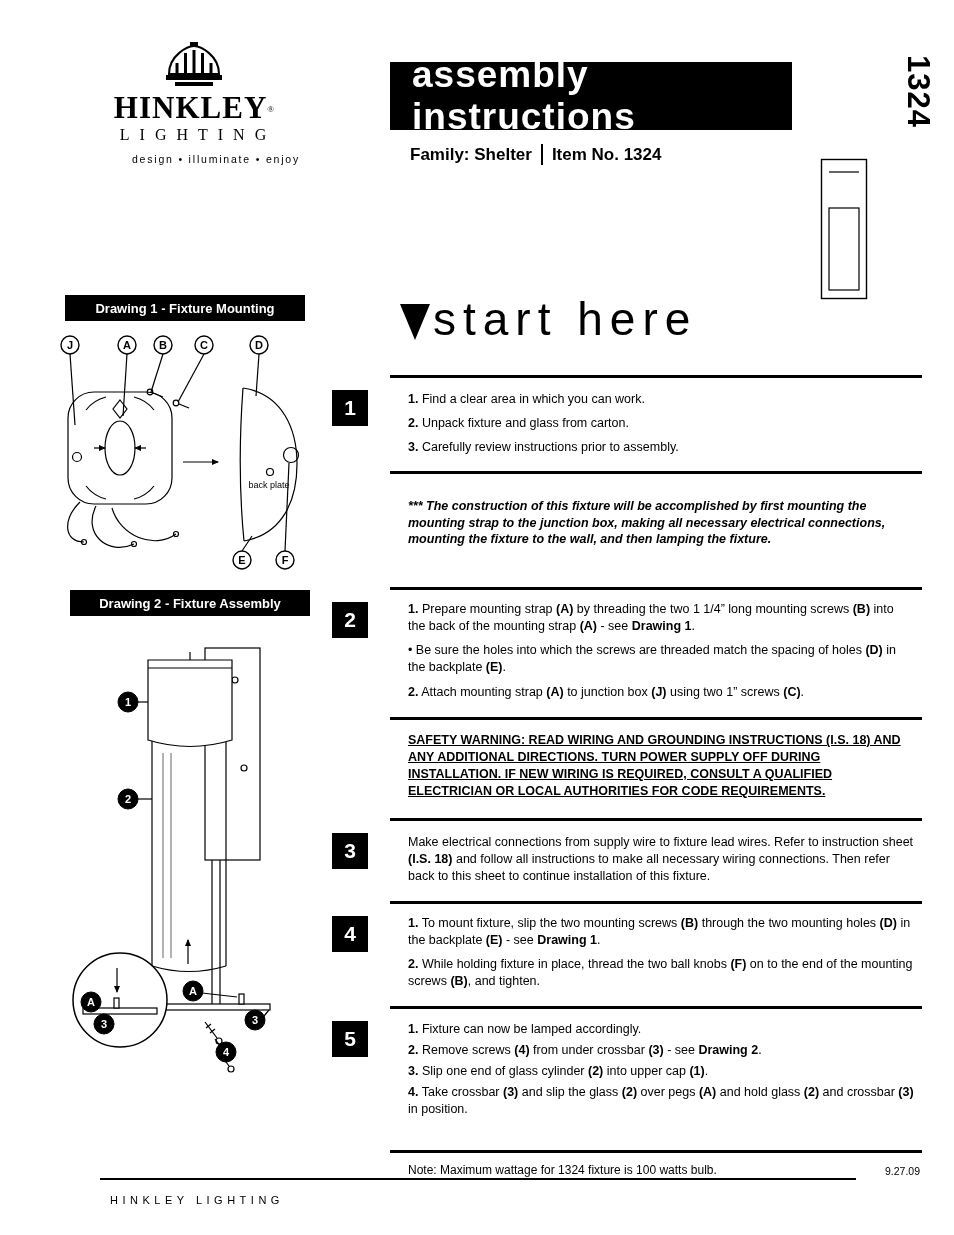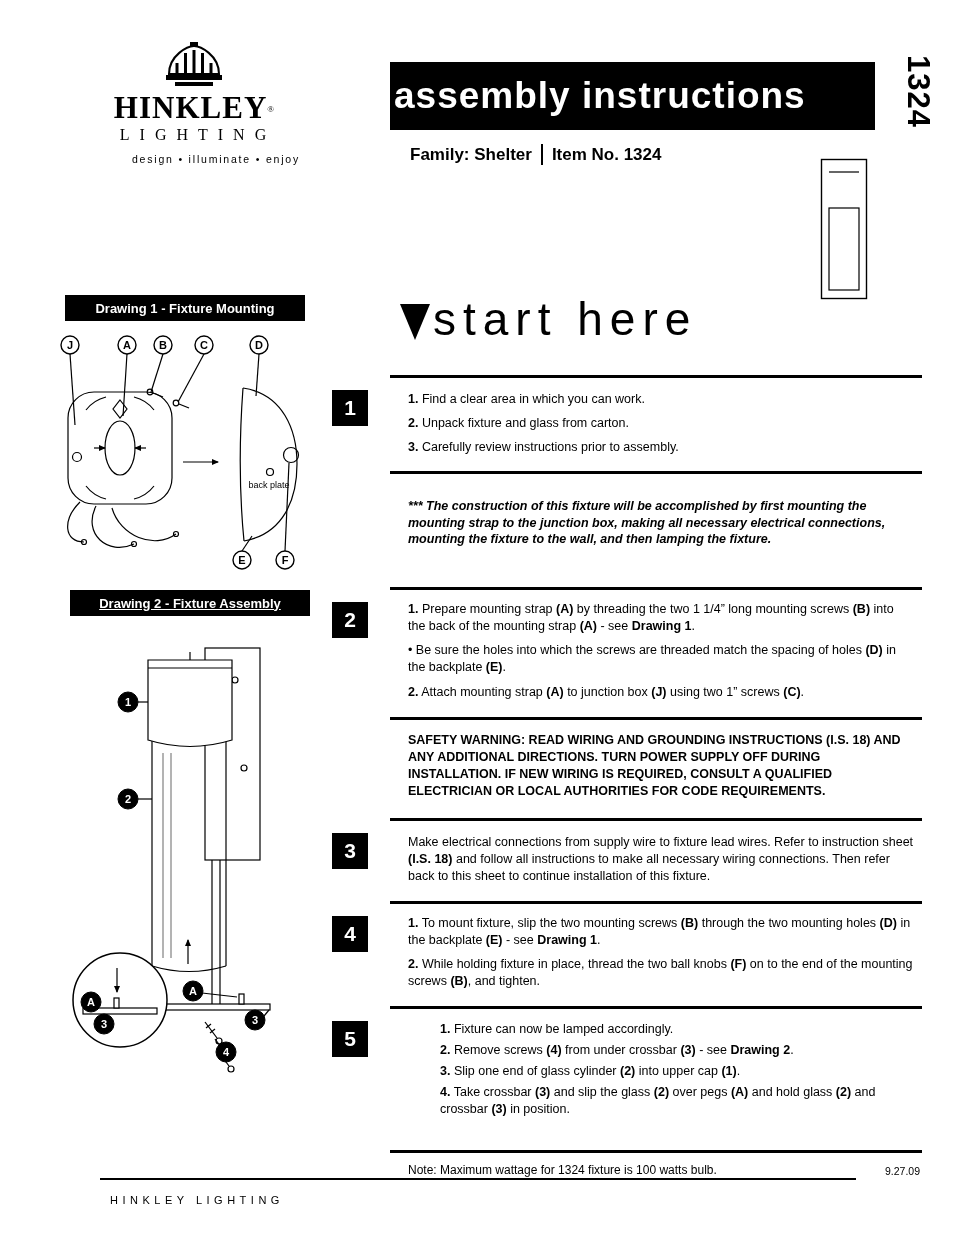--- a/index.html
+++ b/index.html
@@ -11,36 +11,36 @@
 
   
   .logo { position:absolute; left:88px; top:42px; width:212px; text-align:center; }
   .logo-icon { display:block; margin:0 auto 2px; }
   .logo-brand { font-family:"Liberation Serif", serif; font-weight:bold; font-size:31px; letter-spacing:1px; line-height:1; }
   .logo-reg { font-size:9px; vertical-align:super; font-family:"Liberation Serif", serif; }
   .logo-sub { font-family:"Liberation Serif", serif; font-size:16px; letter-spacing:10px; margin-top:3px; margin-left:8px; }
   .logo-tagline { font-size:10.5px; letter-spacing:1.8px; margin-top:9px;text-align:right; }
 
   
-  .header-bar { position:absolute; left:390px; top:62px; width:485px; height:68px; background:#000; color:#fff; display:flex; align-items:center; padding-left:4px; }
+  .header-bar { position:absolute; left:390px; top:62px; width:402px; height:68px; background:#000; color:#fff; display:flex; align-items:center; padding-left:22px; }
   .header-title { font-size:37px; font-weight:bold; letter-spacing:1px; }
   .family-line { position:absolute; left:410px; top:144px; font-size:17px; font-weight:bold; display:flex; align-items:center; gap:9px; }
   .family-divider { width:2px; height:21px; background:#000; }
   .vertical-code { position:absolute; left:936px; top:55px; font-size:31px; font-weight:bold; letter-spacing:1px; transform:rotate(90deg); transform-origin:left top; white-space:nowrap; }
   .thumb { position:absolute; left:820px; top:158px; }
 
   
   .start-here { position:absolute; left:400px; top:296px; display:flex; align-items:flex-start; gap:3px; }
   .start-arrow { width:0; height:0; border-left:15px solid transparent; border-right:15px solid transparent; border-top:36px solid #000; margin-top:8px; }
   .start-text { font-size:46px; letter-spacing:7px; line-height:1; }
 
   
   .d-banner { position:absolute; height:26px; background:#000; color:#fff; font-size:13px; font-weight:bold; display:flex; align-items:center; justify-content:center; }
   #banner1 { left:65px; top:295px; width:240px; }
-  #banner2 { left:70px; top:590px; width:240px;text-decoration:underline; }
+  #banner2 { left:70px; top:590px; width:240px; }
 
   
   .fig { position:absolute; }
   #fig1 { left:50px; top:330px; }
   #fig2 { left:55px; top:618px; }
   .ln { stroke:#000; fill:none; stroke-width:1.2px; }
   .lnf { stroke:#000; fill:#fff; stroke-width:1.2px; }
   .thin { stroke:#000; fill:none; stroke-width:0.6px; }
   .co circle { fill:#fff; stroke:#000; stroke-width:1.4px; }
   .co text { font-size:11px; font-weight:bold; fill:#000; text-anchor:middle; }
@@ -53,23 +53,23 @@
   .block { border-top:3px solid #000; position:relative; padding:12px 8px 8px 18px; }
   .block p { font-size:12.5px; line-height:1.35; margin:0 0 8px; }
   #block-step1 { min-height:87px; padding-top:13px; }
   #block-step1 p { margin-bottom:7px; }
   #block-construction { min-height:116px; padding-top:24px; }
   #block-step2 { min-height:122px; padding-top:11px; }
   #block-safety { min-height:101px; padding-top:12px; }
   #block-step3 { min-height:75px; padding-top:13px; }
   #block-step4 { min-height:88px; padding-top:11px; }
   #block-step5 { min-height:144px; padding-top:12px; }
-  #block-step5 p { margin-bottom:4px;margin-left:32px; }
+  #block-step5 p { margin-bottom:4px; }
   .construction-note { font-size:12.5px; font-weight:bold; font-style:italic; line-height:1.6; }
-  .safety-warning { font-size:12.5px; font-weight:bold; line-height:1.6; }
+  .safety-warning { font-size:12.5px; font-weight:bold; line-height:1.6;text-decoration:underline; }
   .stepnum { position:absolute; left:-58px; top:12px; width:36px; height:36px; background:#000; color:#fff; font-size:21px; font-weight:bold; display:flex; align-items:center; justify-content:center; }
   .note-row { display:flex; justify-content:space-between; align-items:flex-start; border-top:3px solid #000; padding:10px 2px 0 18px; min-height:40px; }
   .note-text { font-size:12px; }
   .note-date { font-size:10.5px; margin-top:2px; }
 
   
   .footer-rule { position:absolute; left:100px; top:1178px; width:756px; height:1.5px; background:#000; }
   .footer { position:absolute; left:110px; top:1194px; display:flex; gap:28px; align-items:baseline; }
   .footer-brand { font-size:11px; letter-spacing:4.5px; }
   .footer-address { font-size:11.5px; font-weight:bold; white-space:pre; }

